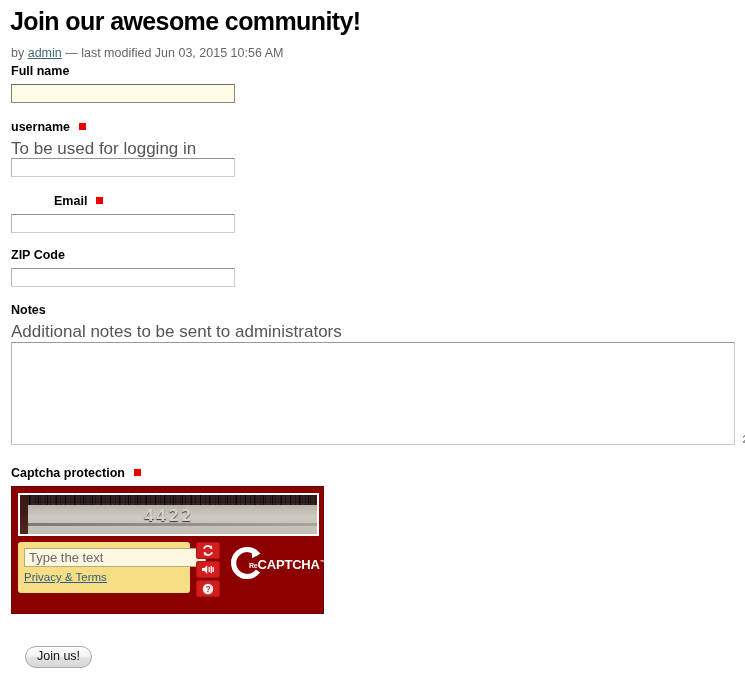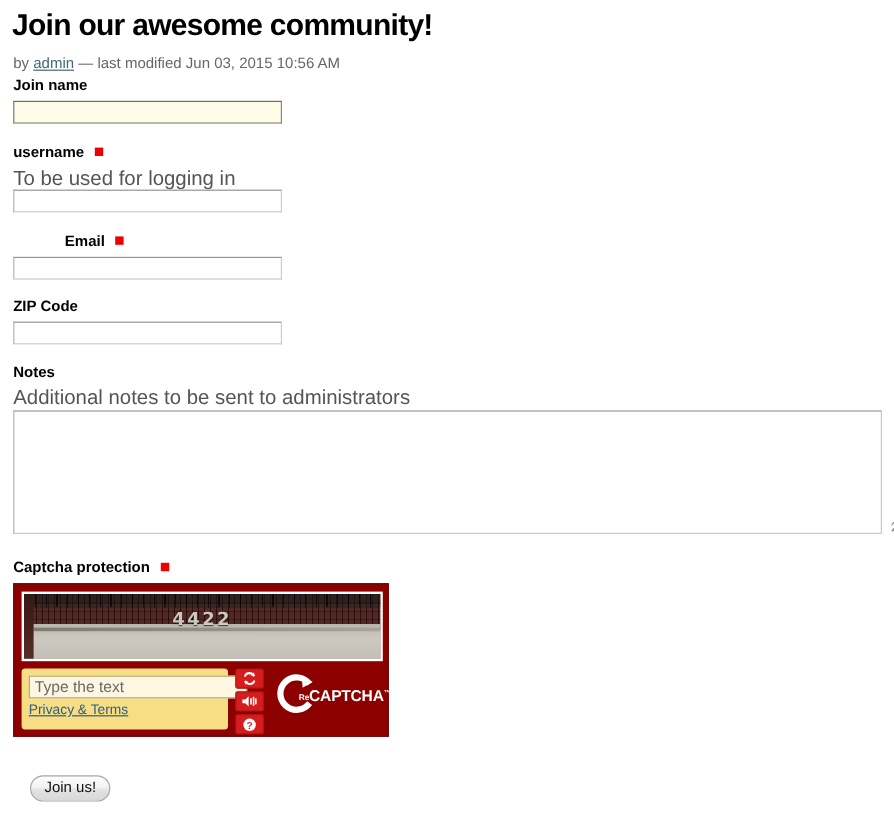--- a/index.html
+++ b/index.html
@@ -142,21 +142,21 @@
     top: 486px;
     width: 313px;
     height: 128px;
     background: #8c0000;
     border: 1px solid #6d0606;
     box-sizing: border-box;
     padding: 6px;
   }
   .captcha-image {
     width: 301px;
-    height: 58px;
+    height: 43px;
     box-sizing: border-box;
     border: 2px solid #ffffff;
     background:
       linear-gradient(to bottom,
         #2a1210 0px, #2a1210 8px,
         #3a1a16 8px, #3a1a16 12px,
         #4a1f1a 12px, #4a1f1a 30px,
         #cfcbc2 30px, #cfcbc2 59px);
     position: relative;
     overflow: hidden;
@@ -310,21 +310,21 @@
 
   <div class="page-title">Join our awesome community!</div>
 
   <div class="byline">
     <span>by</span>
     <span class="author-link">admin</span>
     <span>— last modified Jun 03, 2015 10:56 AM</span>
   </div>
 
   <div class="field" style="top:64px;">
-    <span class="field-label">Join name</span>
+    <span class="field-label">Full name</span>
   </div>
   <div class="field" style="top:84px;">
     <input class="text-input autofill" type="text" value="" style="">
   </div>
 
   <div class="field" style="top:120px;">
     <span class="field-label">
       <span>username</span><span class="req-marker"></span>
     </span>
     <span class="field-help">To be used for logging in</span>

